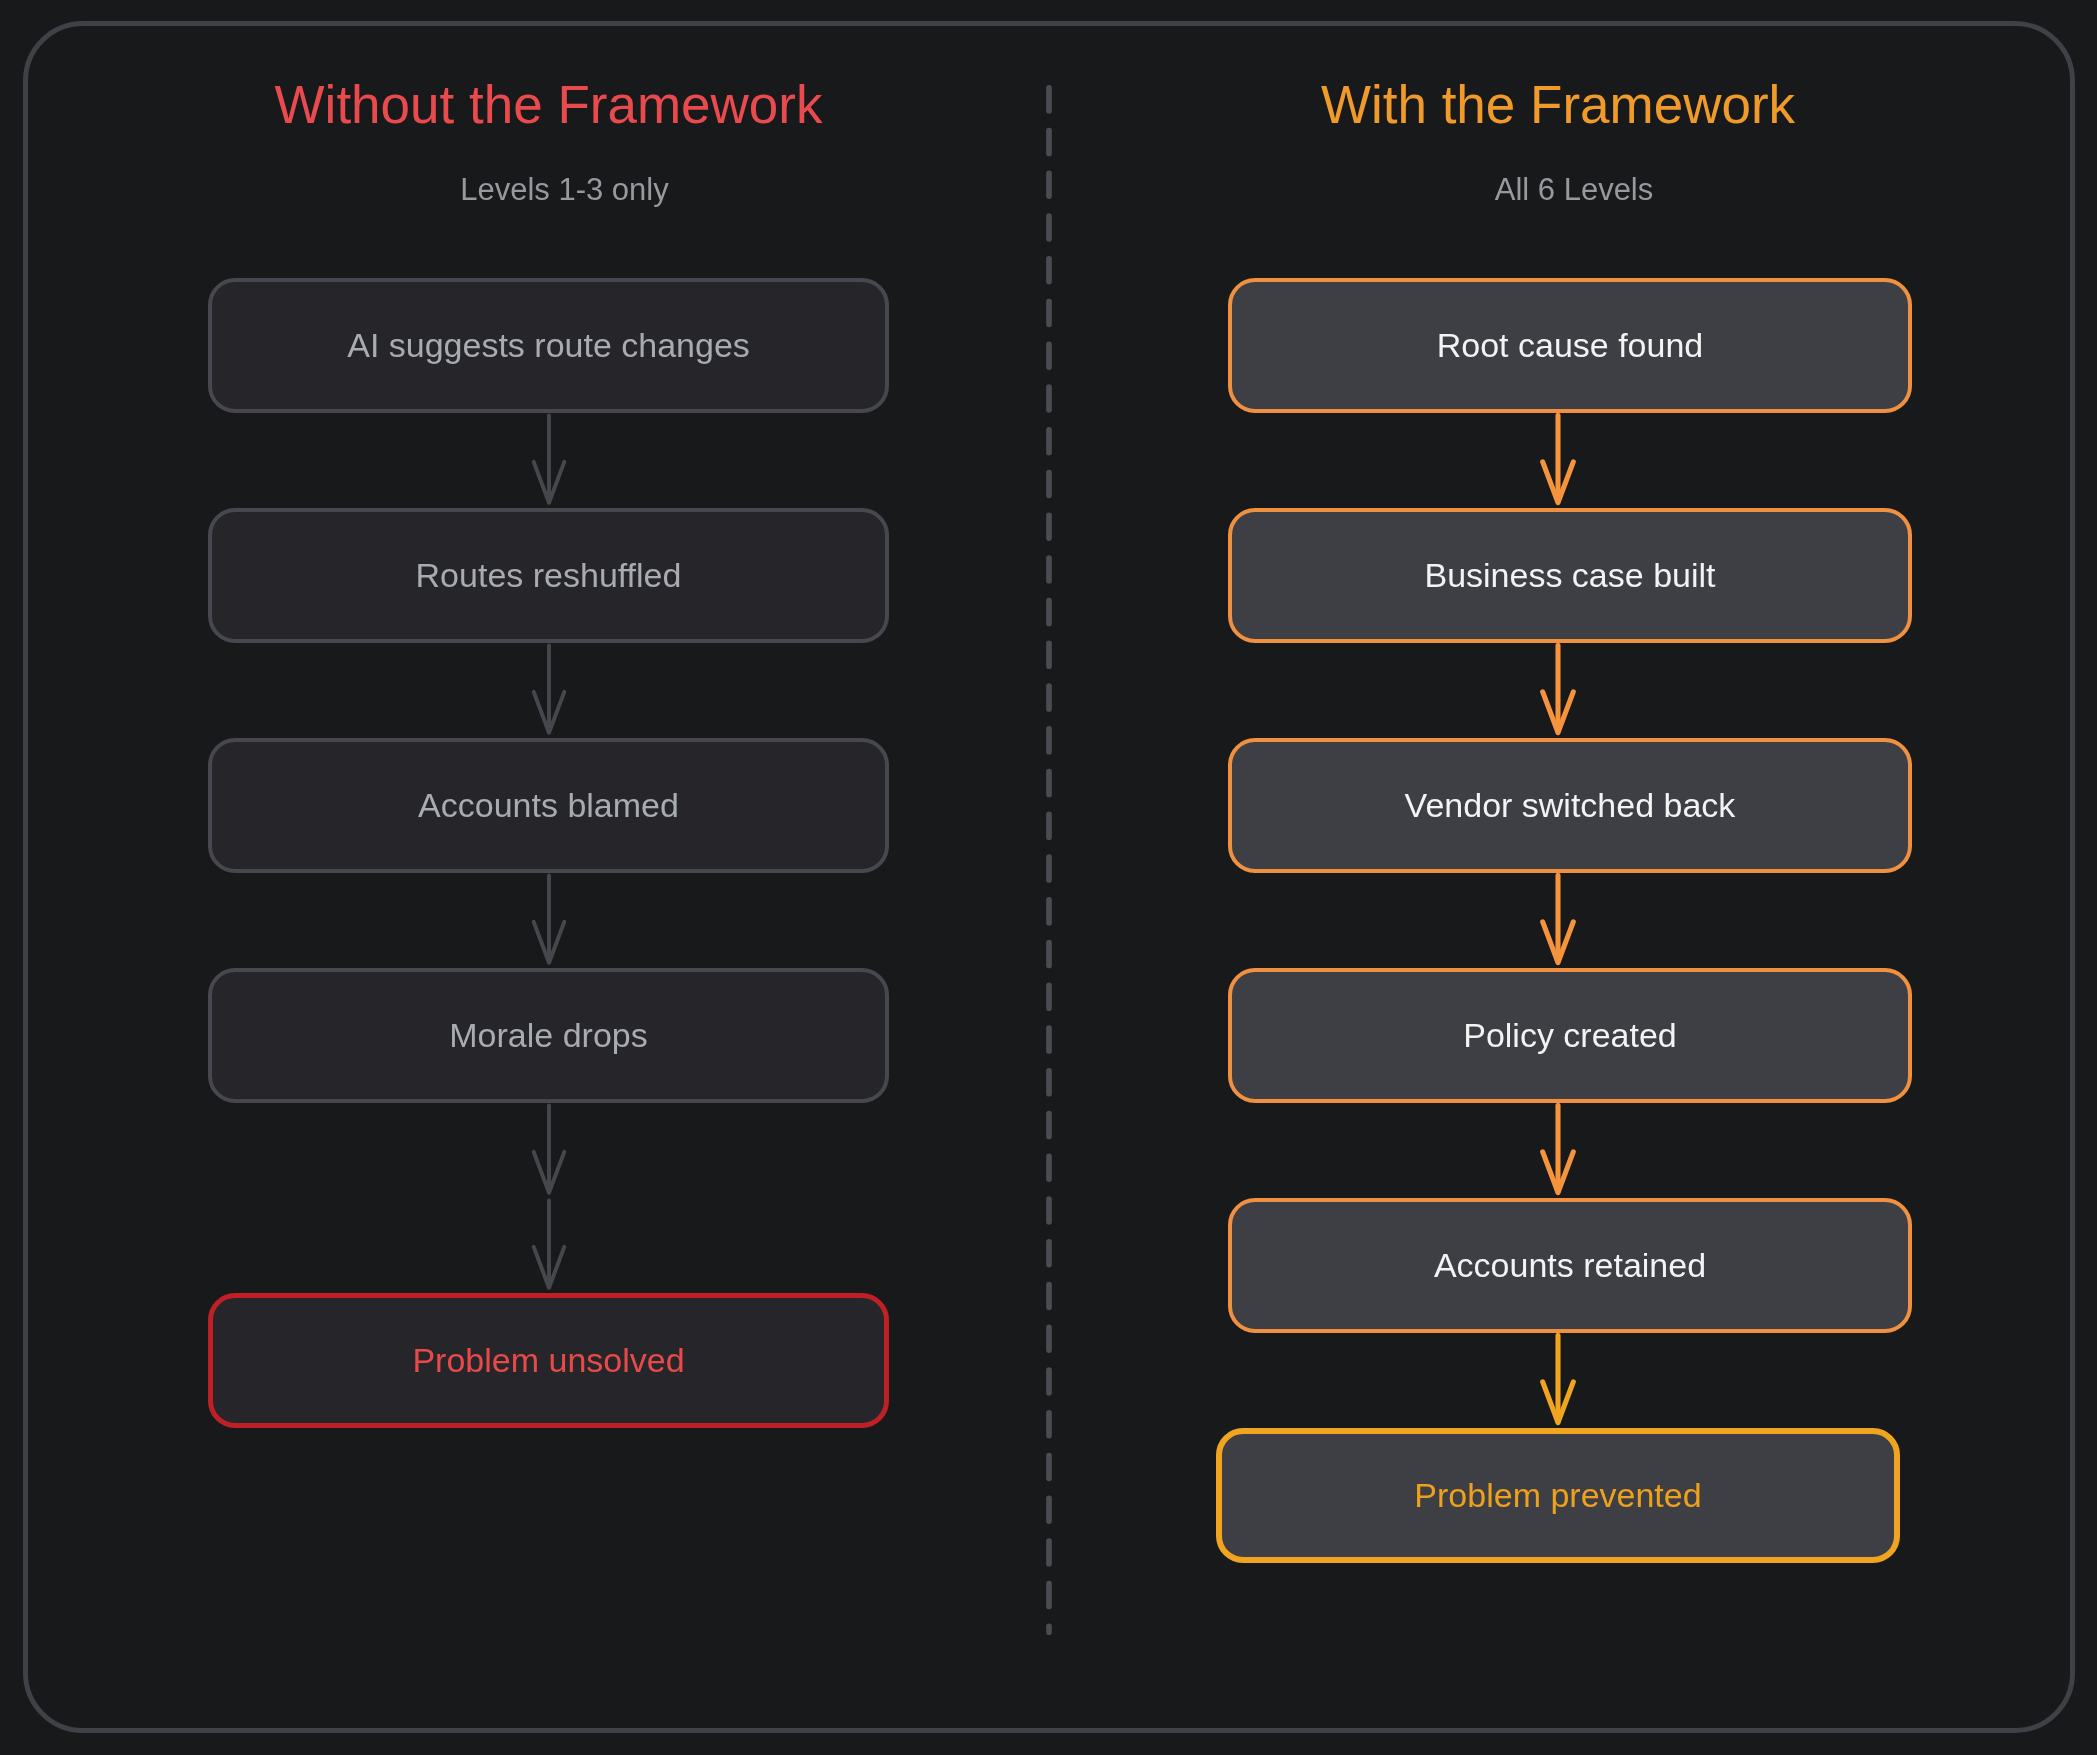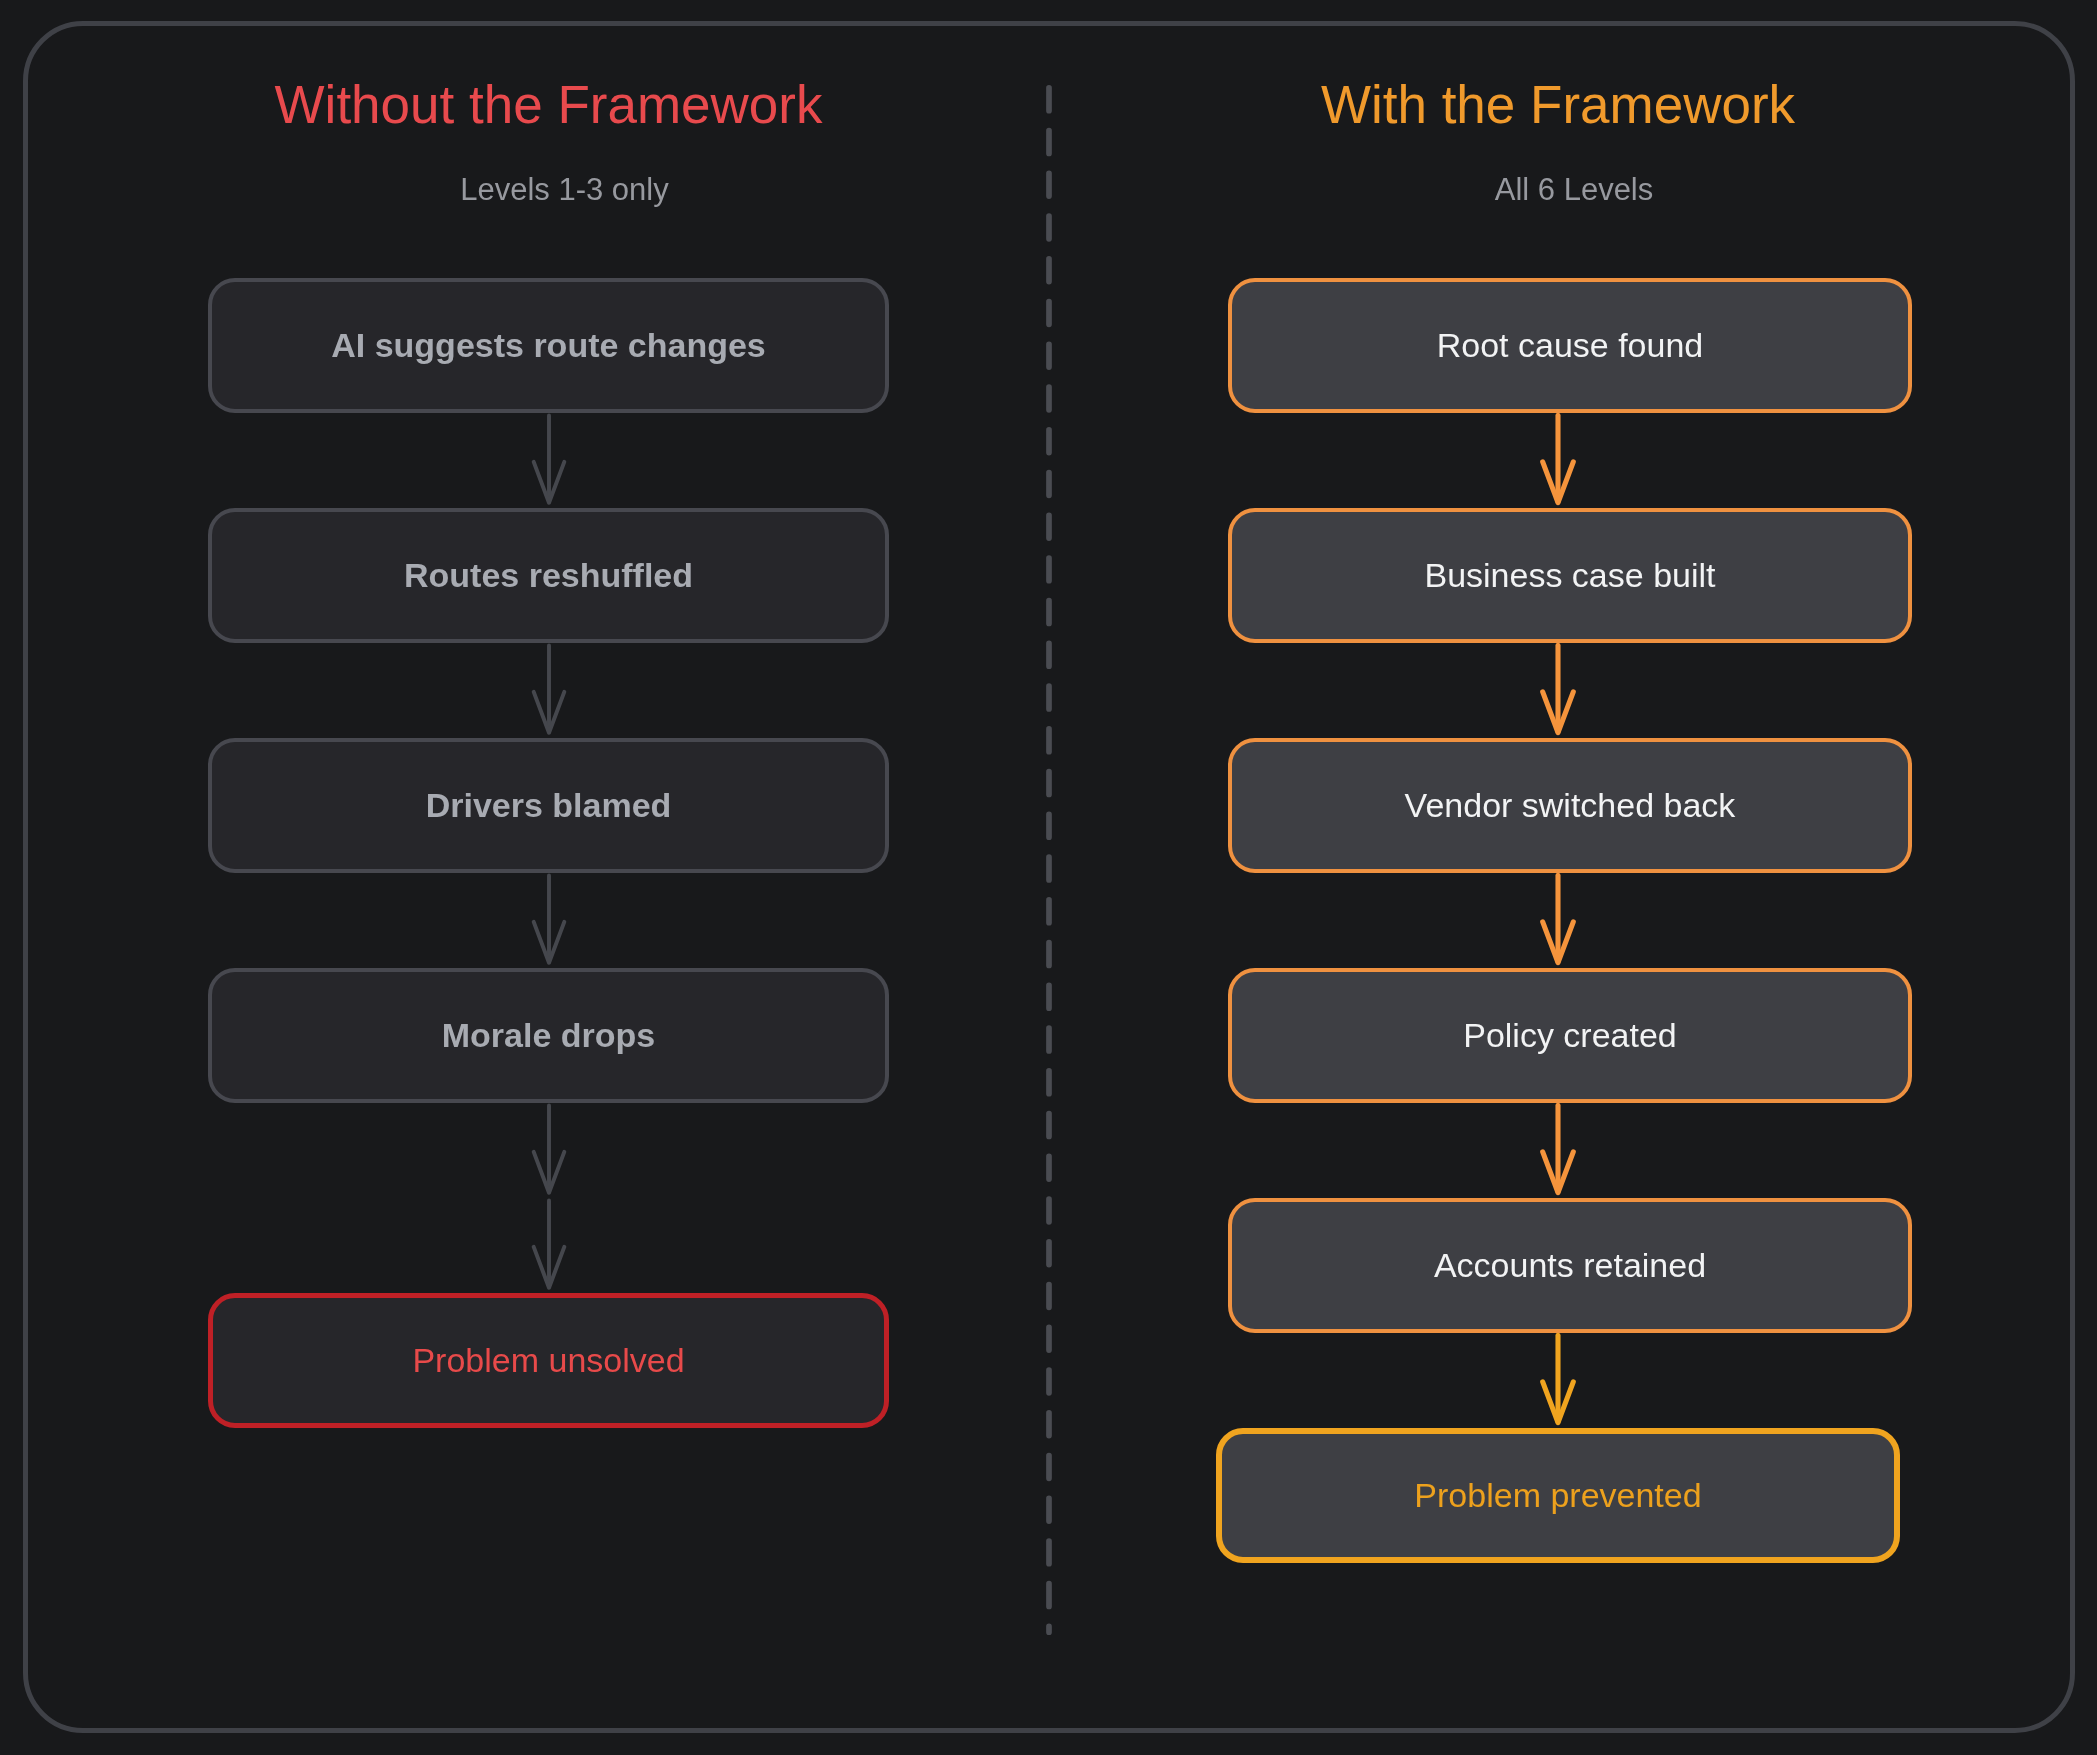--- a/index.html
+++ b/index.html
@@ -82,21 +82,20 @@
     display: flex;
     align-items: center;
     justify-content: center;
     font-size: 34px;
     font-weight: 400;
   }
   .left-box {
     background: var(--left-box-fill, #26262a);
     border: 4px solid var(--left-box-border, #47484f);
     color: var(--left-box-text, #a8abb2);
-    font-weight: bold;
   }
   .right-box {
     background: var(--right-box-fill, #3e3f44);
     border: 4.6px solid var(--right-box-border, #ef9140);
     color: var(--right-box-text, #f2f3f4);
     margin-left: 24px;
   }
   .left-final {
     background: var(--left-box-fill, #26262a);
     border: 5.7px solid var(--red-border, #bf2026);
@@ -146,21 +145,21 @@
         <polyline points="33,86 60,158 87,86"></polyline>
       </svg>
     <div class="box left-box">
         <span>Routes reshuffled</span>
       </div>
     <svg class="arrow gray" viewBox="0 0 120 167">
         <line x1="60" y1="4" x2="60" y2="156"></line>
         <polyline points="33,86 60,158 87,86"></polyline>
       </svg>
     <div class="box left-box">
-        <span>Drivers blamed</span>
+        <span>Accounts blamed</span>
       </div>
     <svg class="arrow gray" viewBox="0 0 120 167">
         <line x1="60" y1="4" x2="60" y2="156"></line>
         <polyline points="33,86 60,158 87,86"></polyline>
       </svg>
     <div class="box left-box">
         <span>Morale drops</span>
       </div>
     <svg class="arrow gray" viewBox="0 0 120 167">
         <line x1="60" y1="4" x2="60" y2="156"></line>

